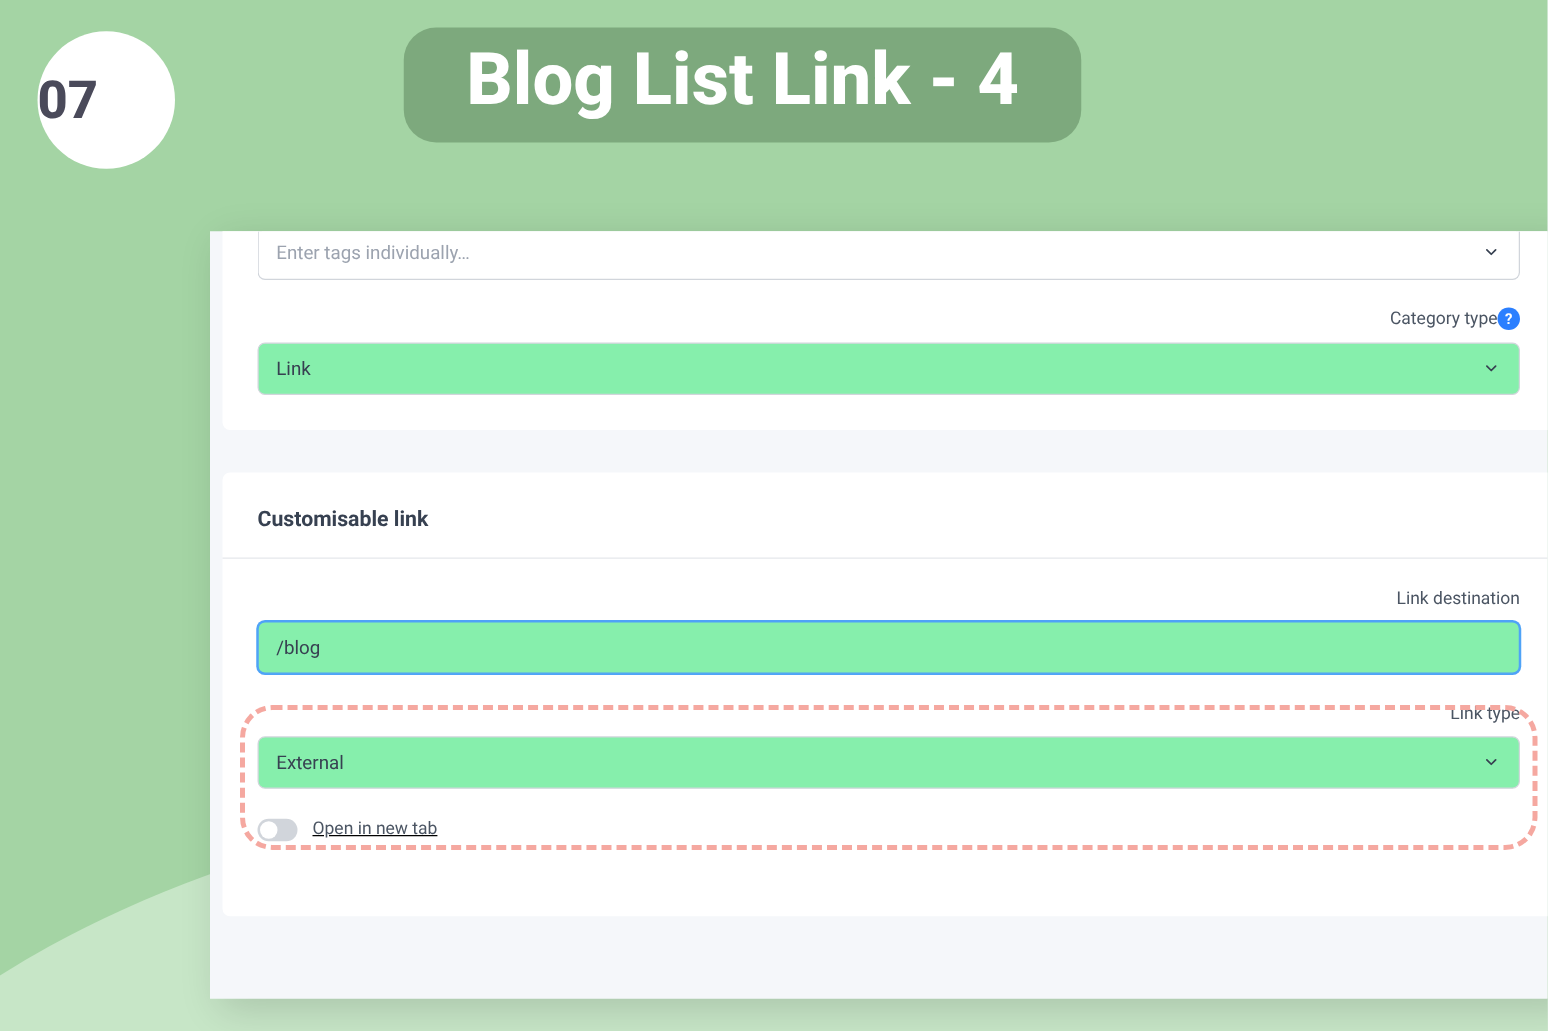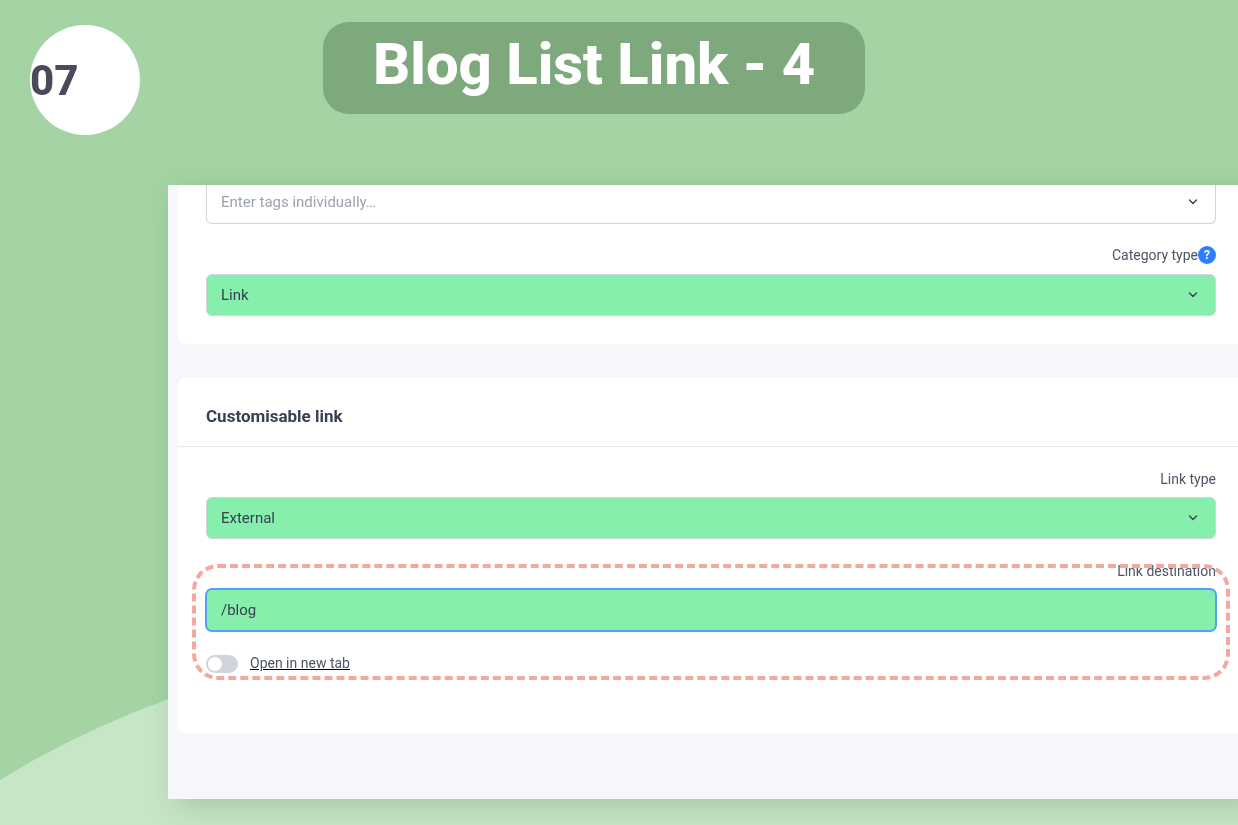--- a/index.html
+++ b/index.html
@@ -211,41 +211,41 @@
   </div>
 
   <div class="gap"></div>
 
   <div class="card" style="padding-bottom:60px; position:relative;">
     <div class="section-title">Customisable link</div>
     <div class="section-divider"></div>
 
     <div class="field-group">
       <div class="field-label">
+        <span>Link destination</span>
+      </div>
+      <div class="input-box focused">
+        <span>/blog</span>
+      </div>
+    </div>
+
+    <div class="field-group">
+      <div class="field-label">
         <span>Link type</span>
       </div>
       <div class="select-box">
         <span>External</span>
         <span class="chevron">
           <svg width="14" height="14" viewBox="0 0 20 20" fill="none">
               <path d="M5 7l5 5 5-5" stroke="#374151" stroke-width="2" stroke-linecap="round" stroke-linejoin="round"></path>
             </svg>
         </span>
       </div>
     </div>
 
-    <div class="field-group">
-      <div class="field-label">
-        <span>Link destination</span>
-      </div>
-      <div class="input-box focused">
-        <span>/blog</span>
-      </div>
-    </div>
-
     <div class="highlight-box" style="top:186px; left:14px; right:14px; height:116px;"></div>
 
     <div class="toggle-row">
       <div class="toggle"></div>
       <span class="toggle-label">Open in new tab</span>
     </div>
   </div>
 
 </div>
 

